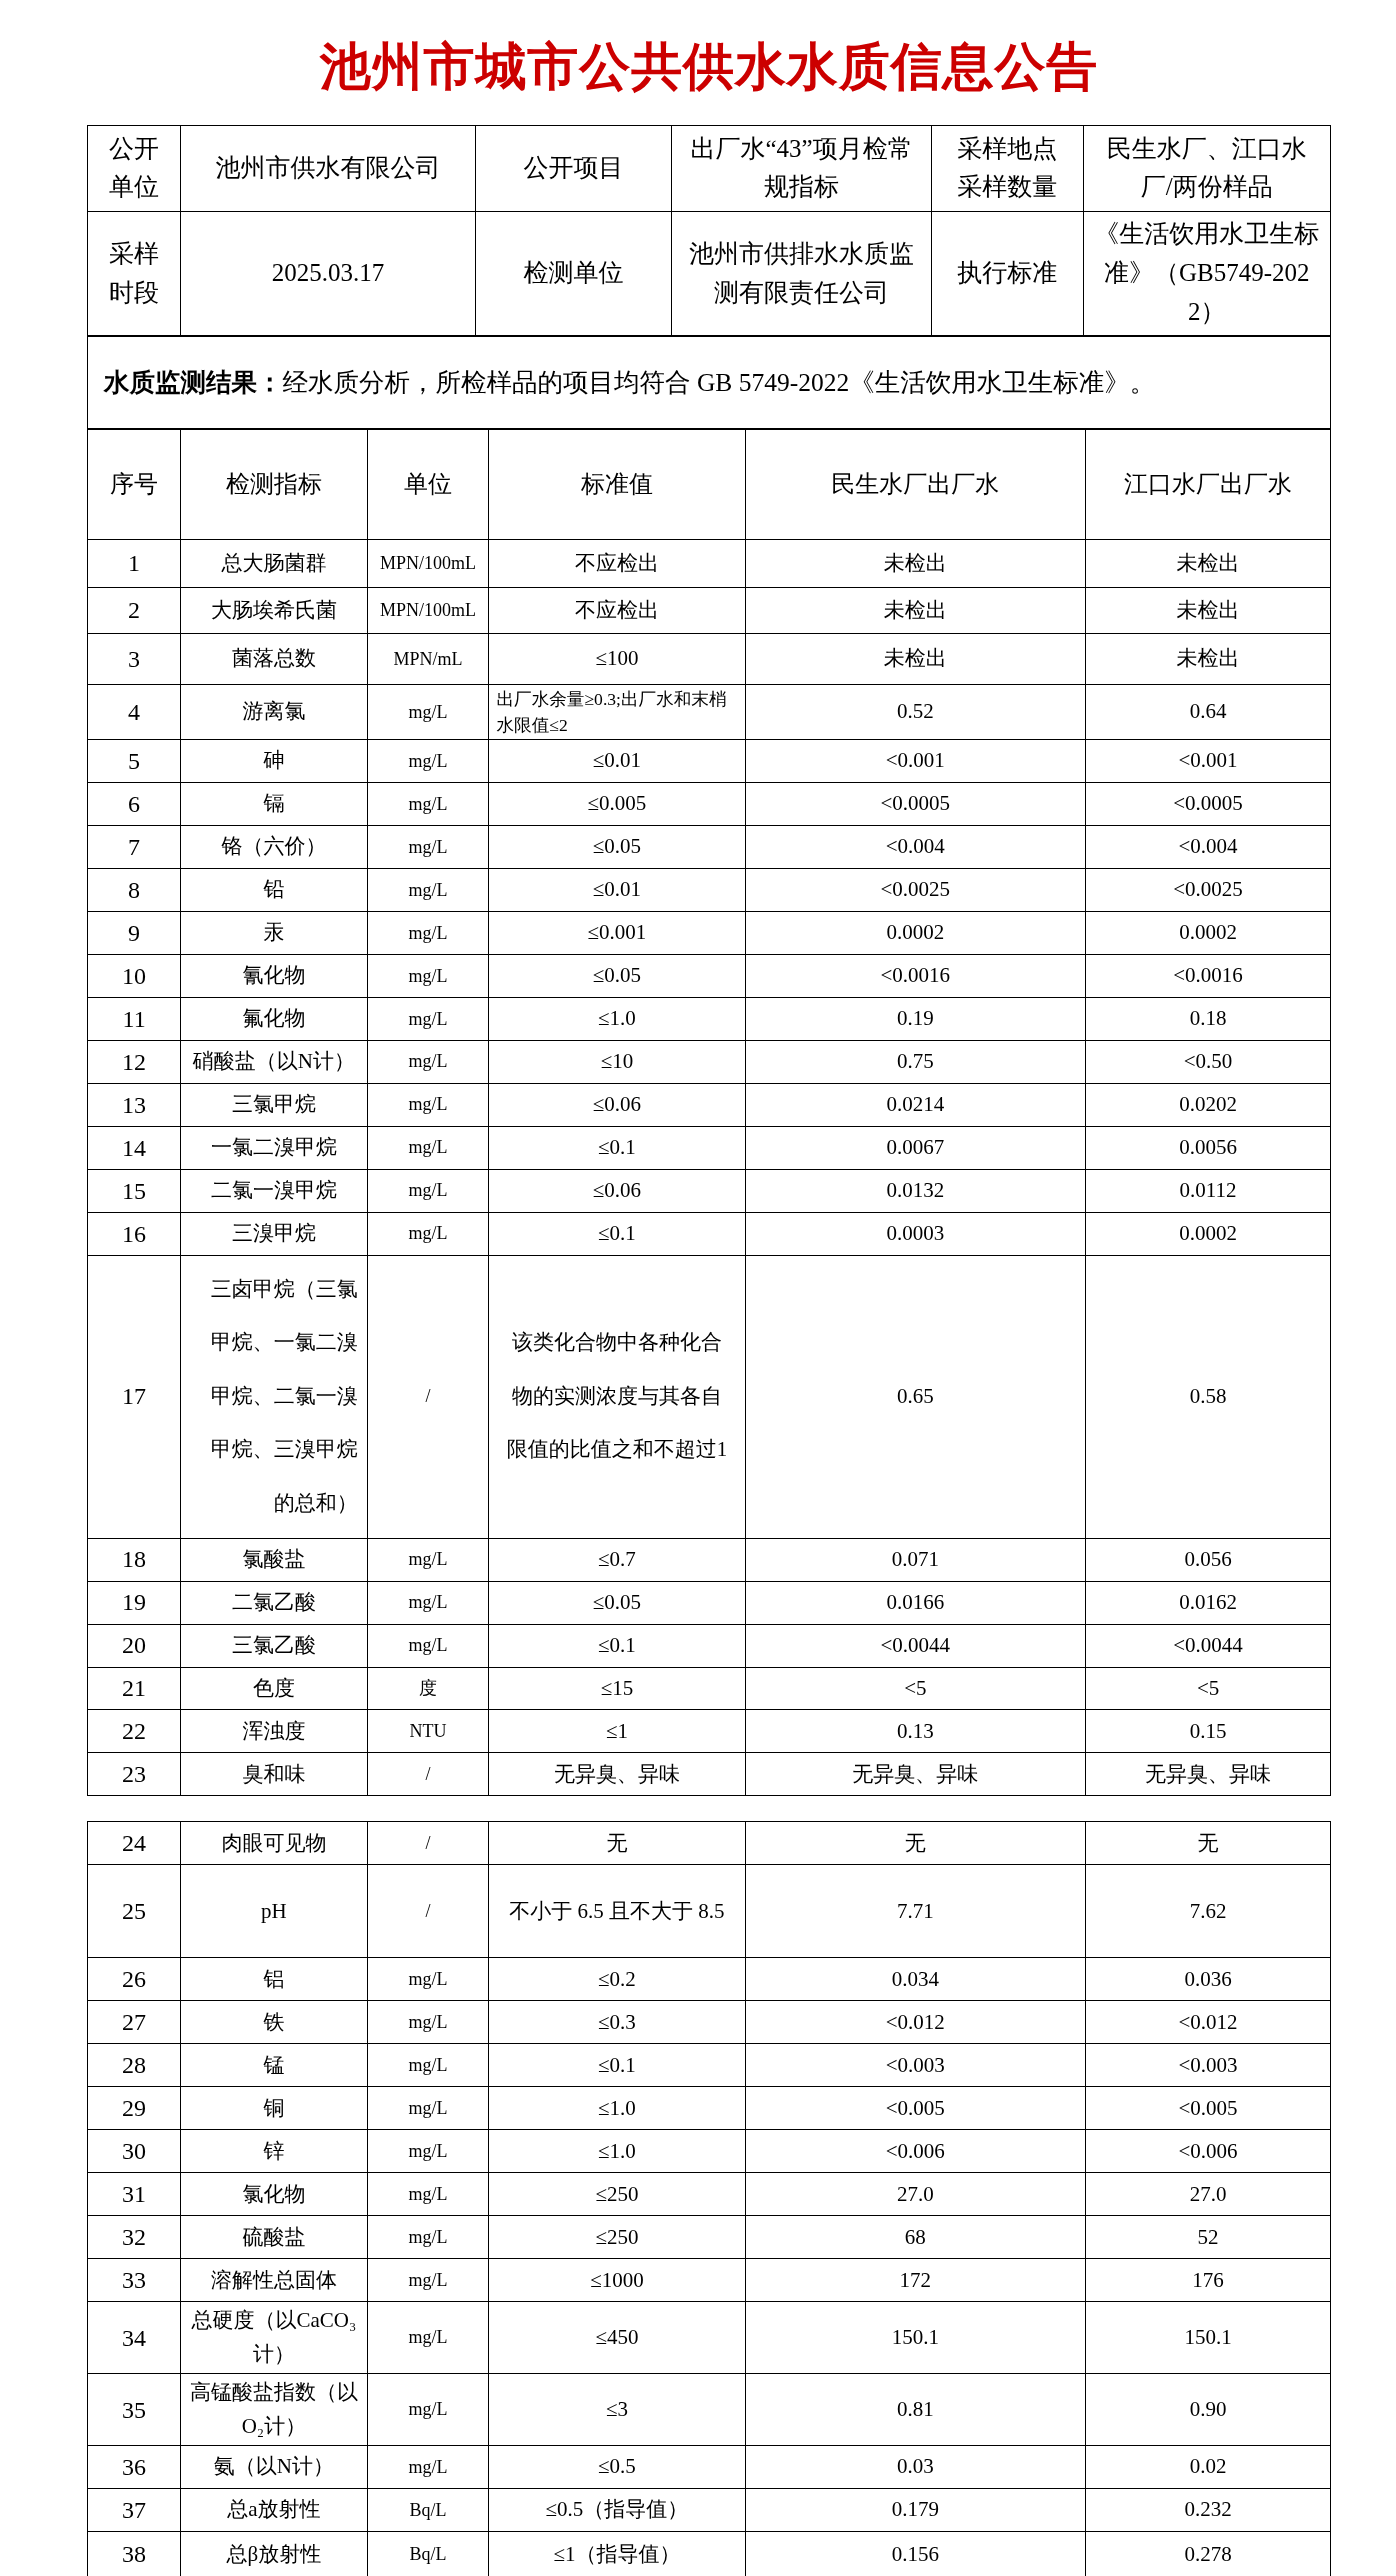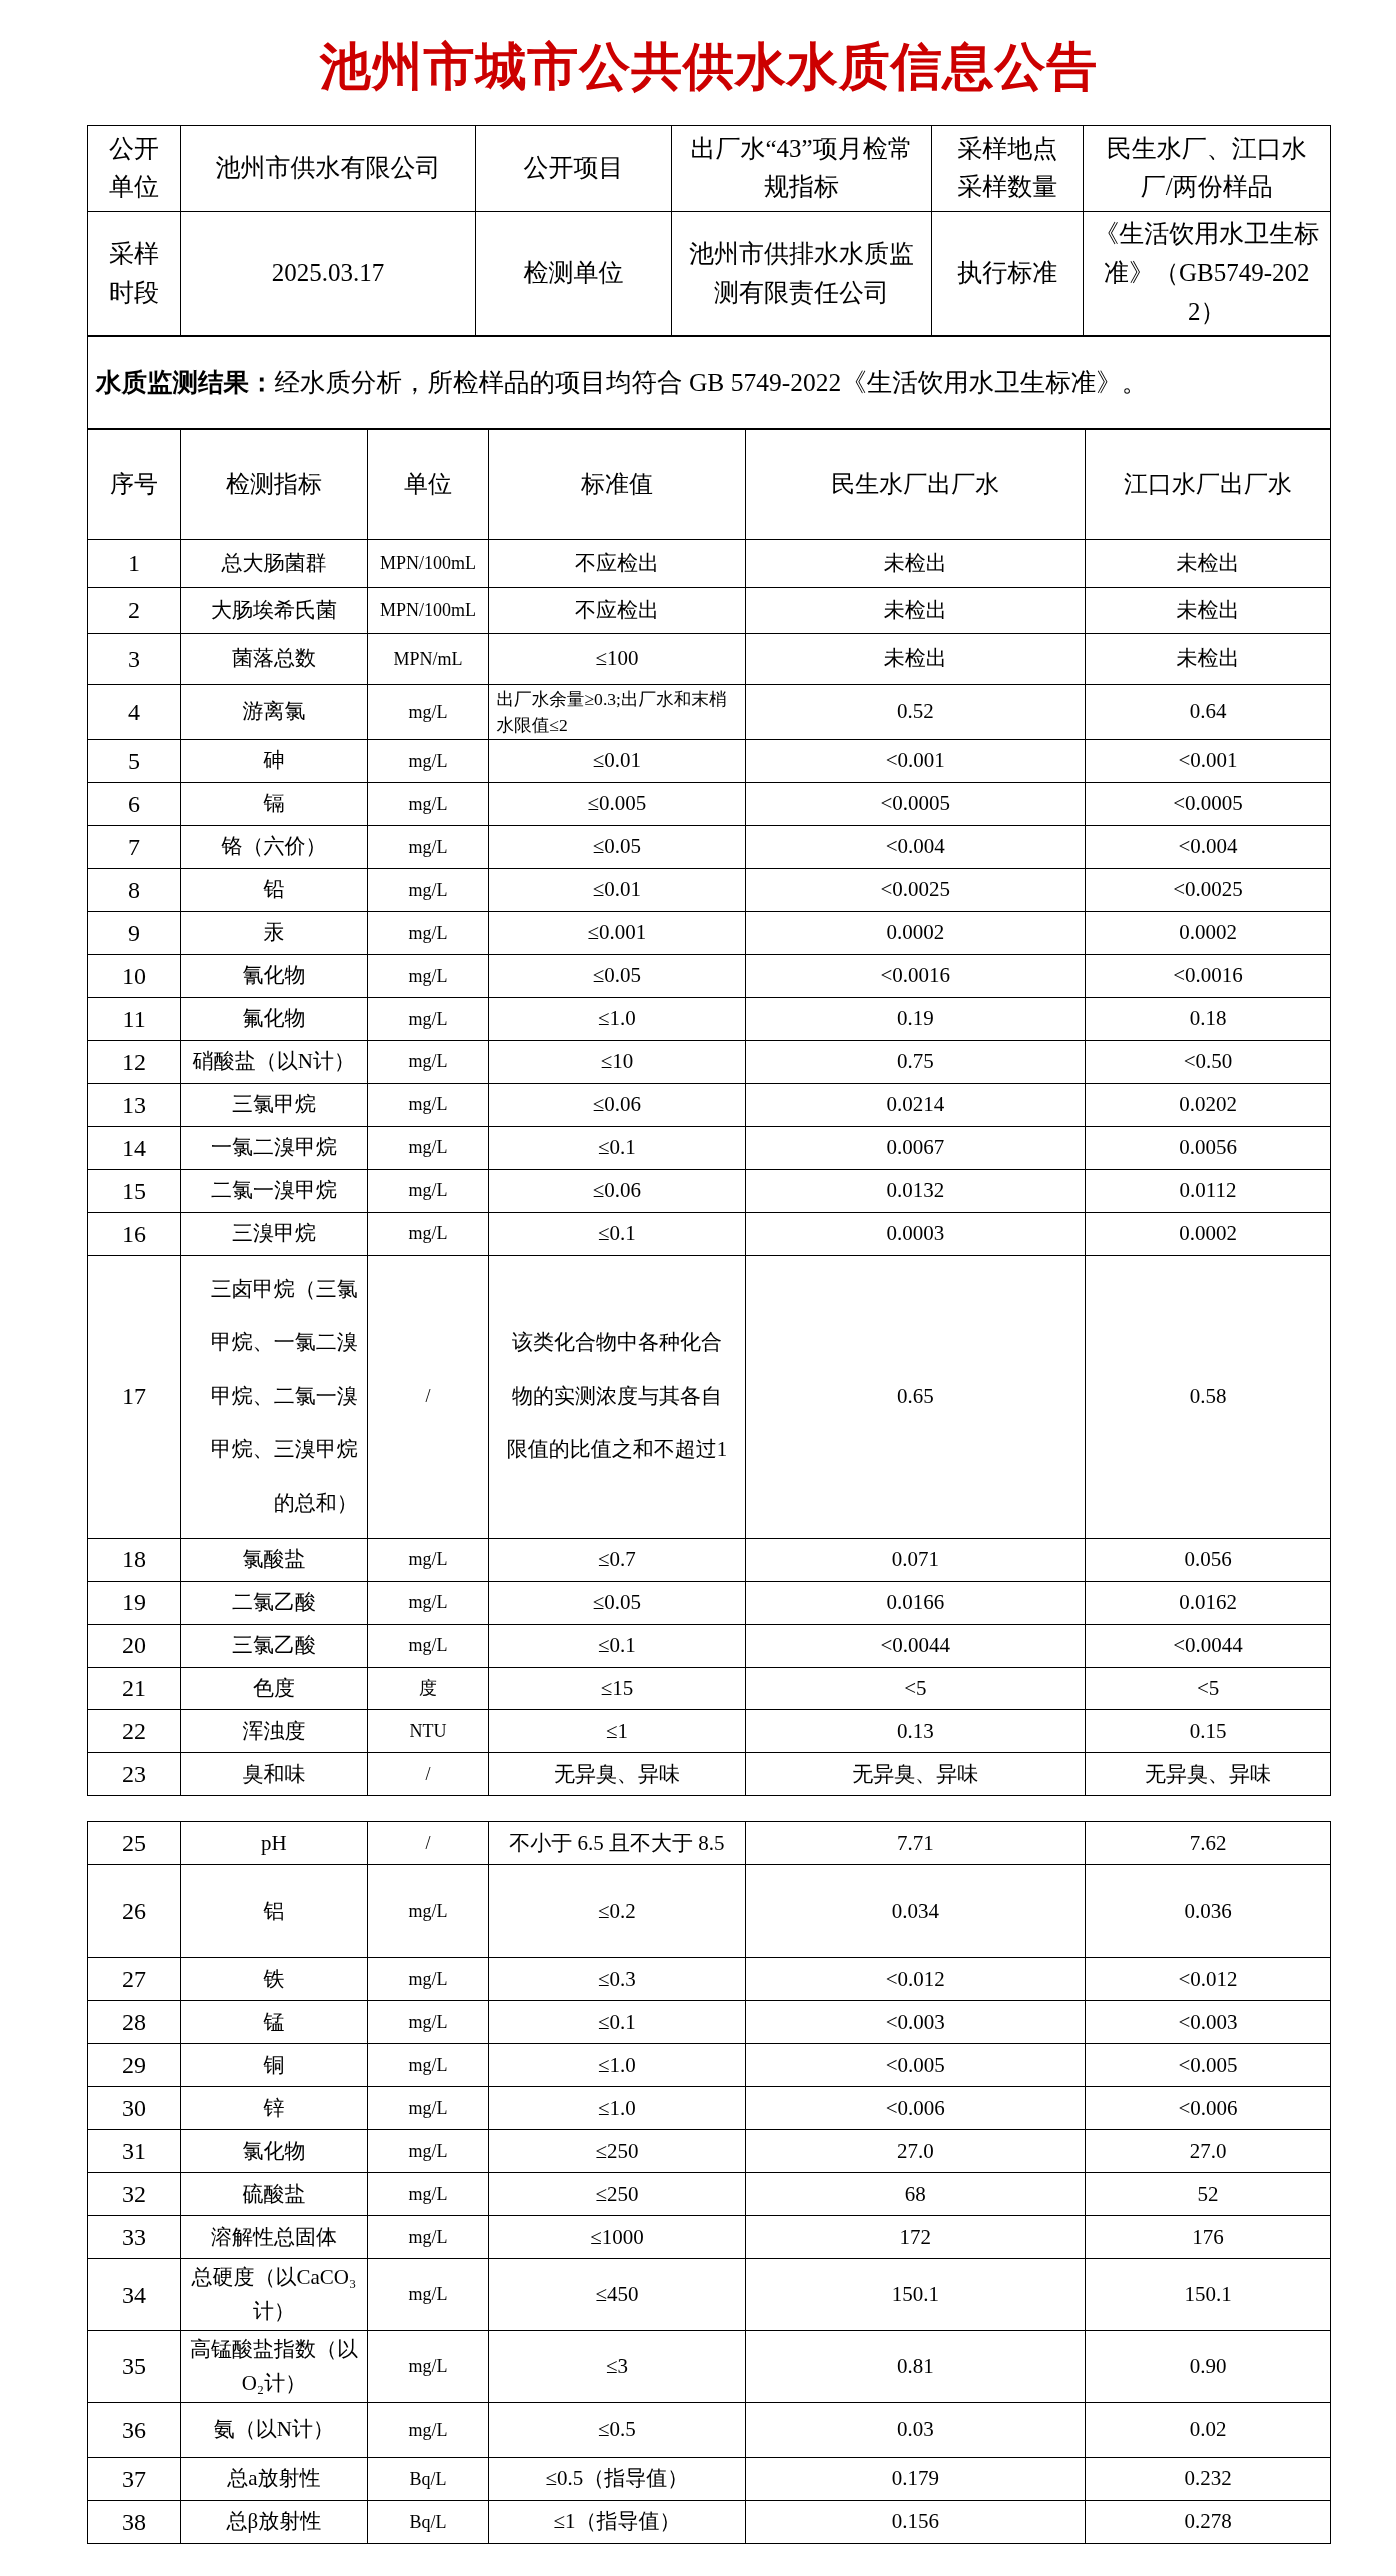--- a/index.html
+++ b/index.html
@@ -33,21 +33,21 @@
   .info-table tr:nth-child(1) td{height:81px;}
   .info-table tr:nth-child(2) td{height:125px;}
   .info-table .left{text-align:center;padding:3.5px 10.6px;}
   
   .result-box{
     border:1.8px solid #000;
     margin-top:-1.8px;
     height:95px;
     display:flex;
     align-items:center;
-    padding:0 0 0 8px;
+    padding:0 0 0 16px;
     font-size:25.5px;
     box-sizing:border-box;
   }
   .result-label{font-weight:bold;}
   
   .main-table{margin-top:-1.8px;}
   .main-table th{
     height:111px;
     font-weight:normal;
     font-size:24px;
@@ -333,20 +333,28 @@
     <colgroup>
       <col style="width:7.5%">
         <col style="width:15.0%">
         <col style="width:9.8%">
       <col style="width:20.6%">
         <col style="width:27.4%">
         <col style="width:19.7%">
     </colgroup>
     <tbody id="rows-part2">
         <tr>
+          <td>24</td>
+          <td>肉眼可见物</td>
+          <td>/</td>
+          <td>无</td>
+          <td>无</td>
+          <td>无</td>
+        </tr>
+        <tr>
           <td>25</td>
           <td>pH</td>
           <td>/</td>
           <td>不小于 6.5 且不大于 8.5</td>
           <td>7.71</td>
           <td>7.62</td>
         </tr>
         <tr>
           <td>26</td>
           <td>铝</td>

